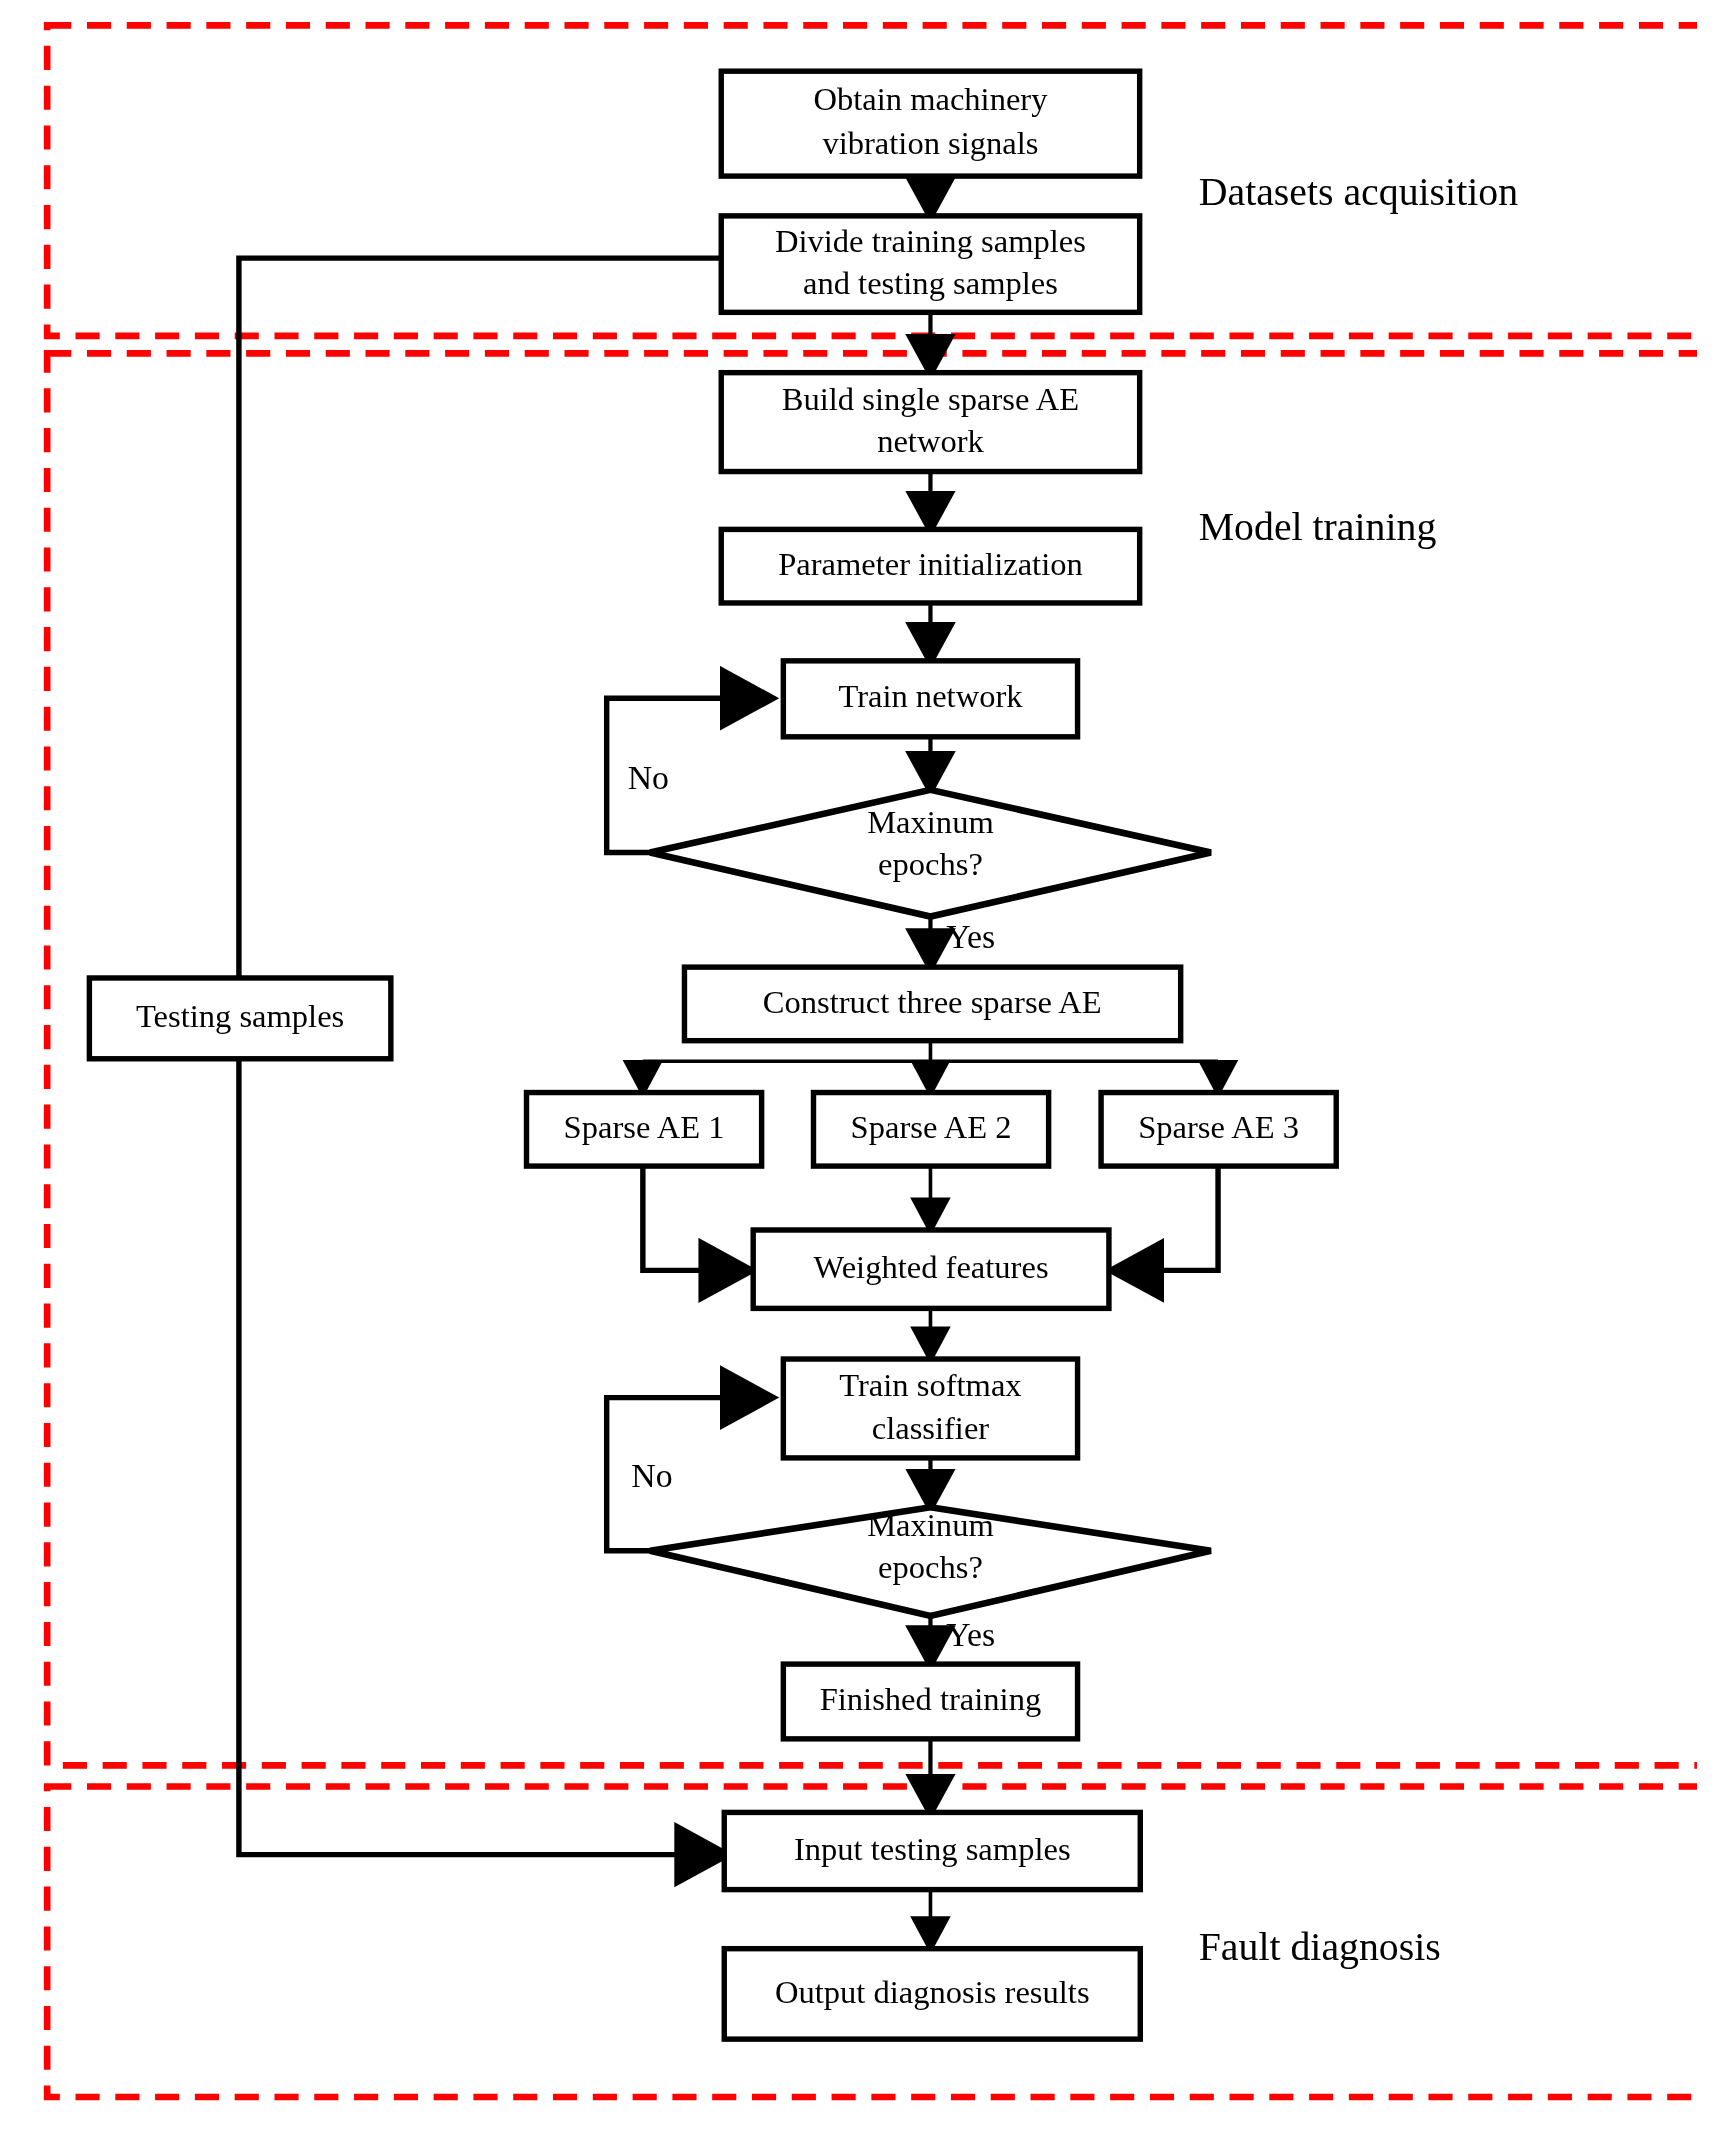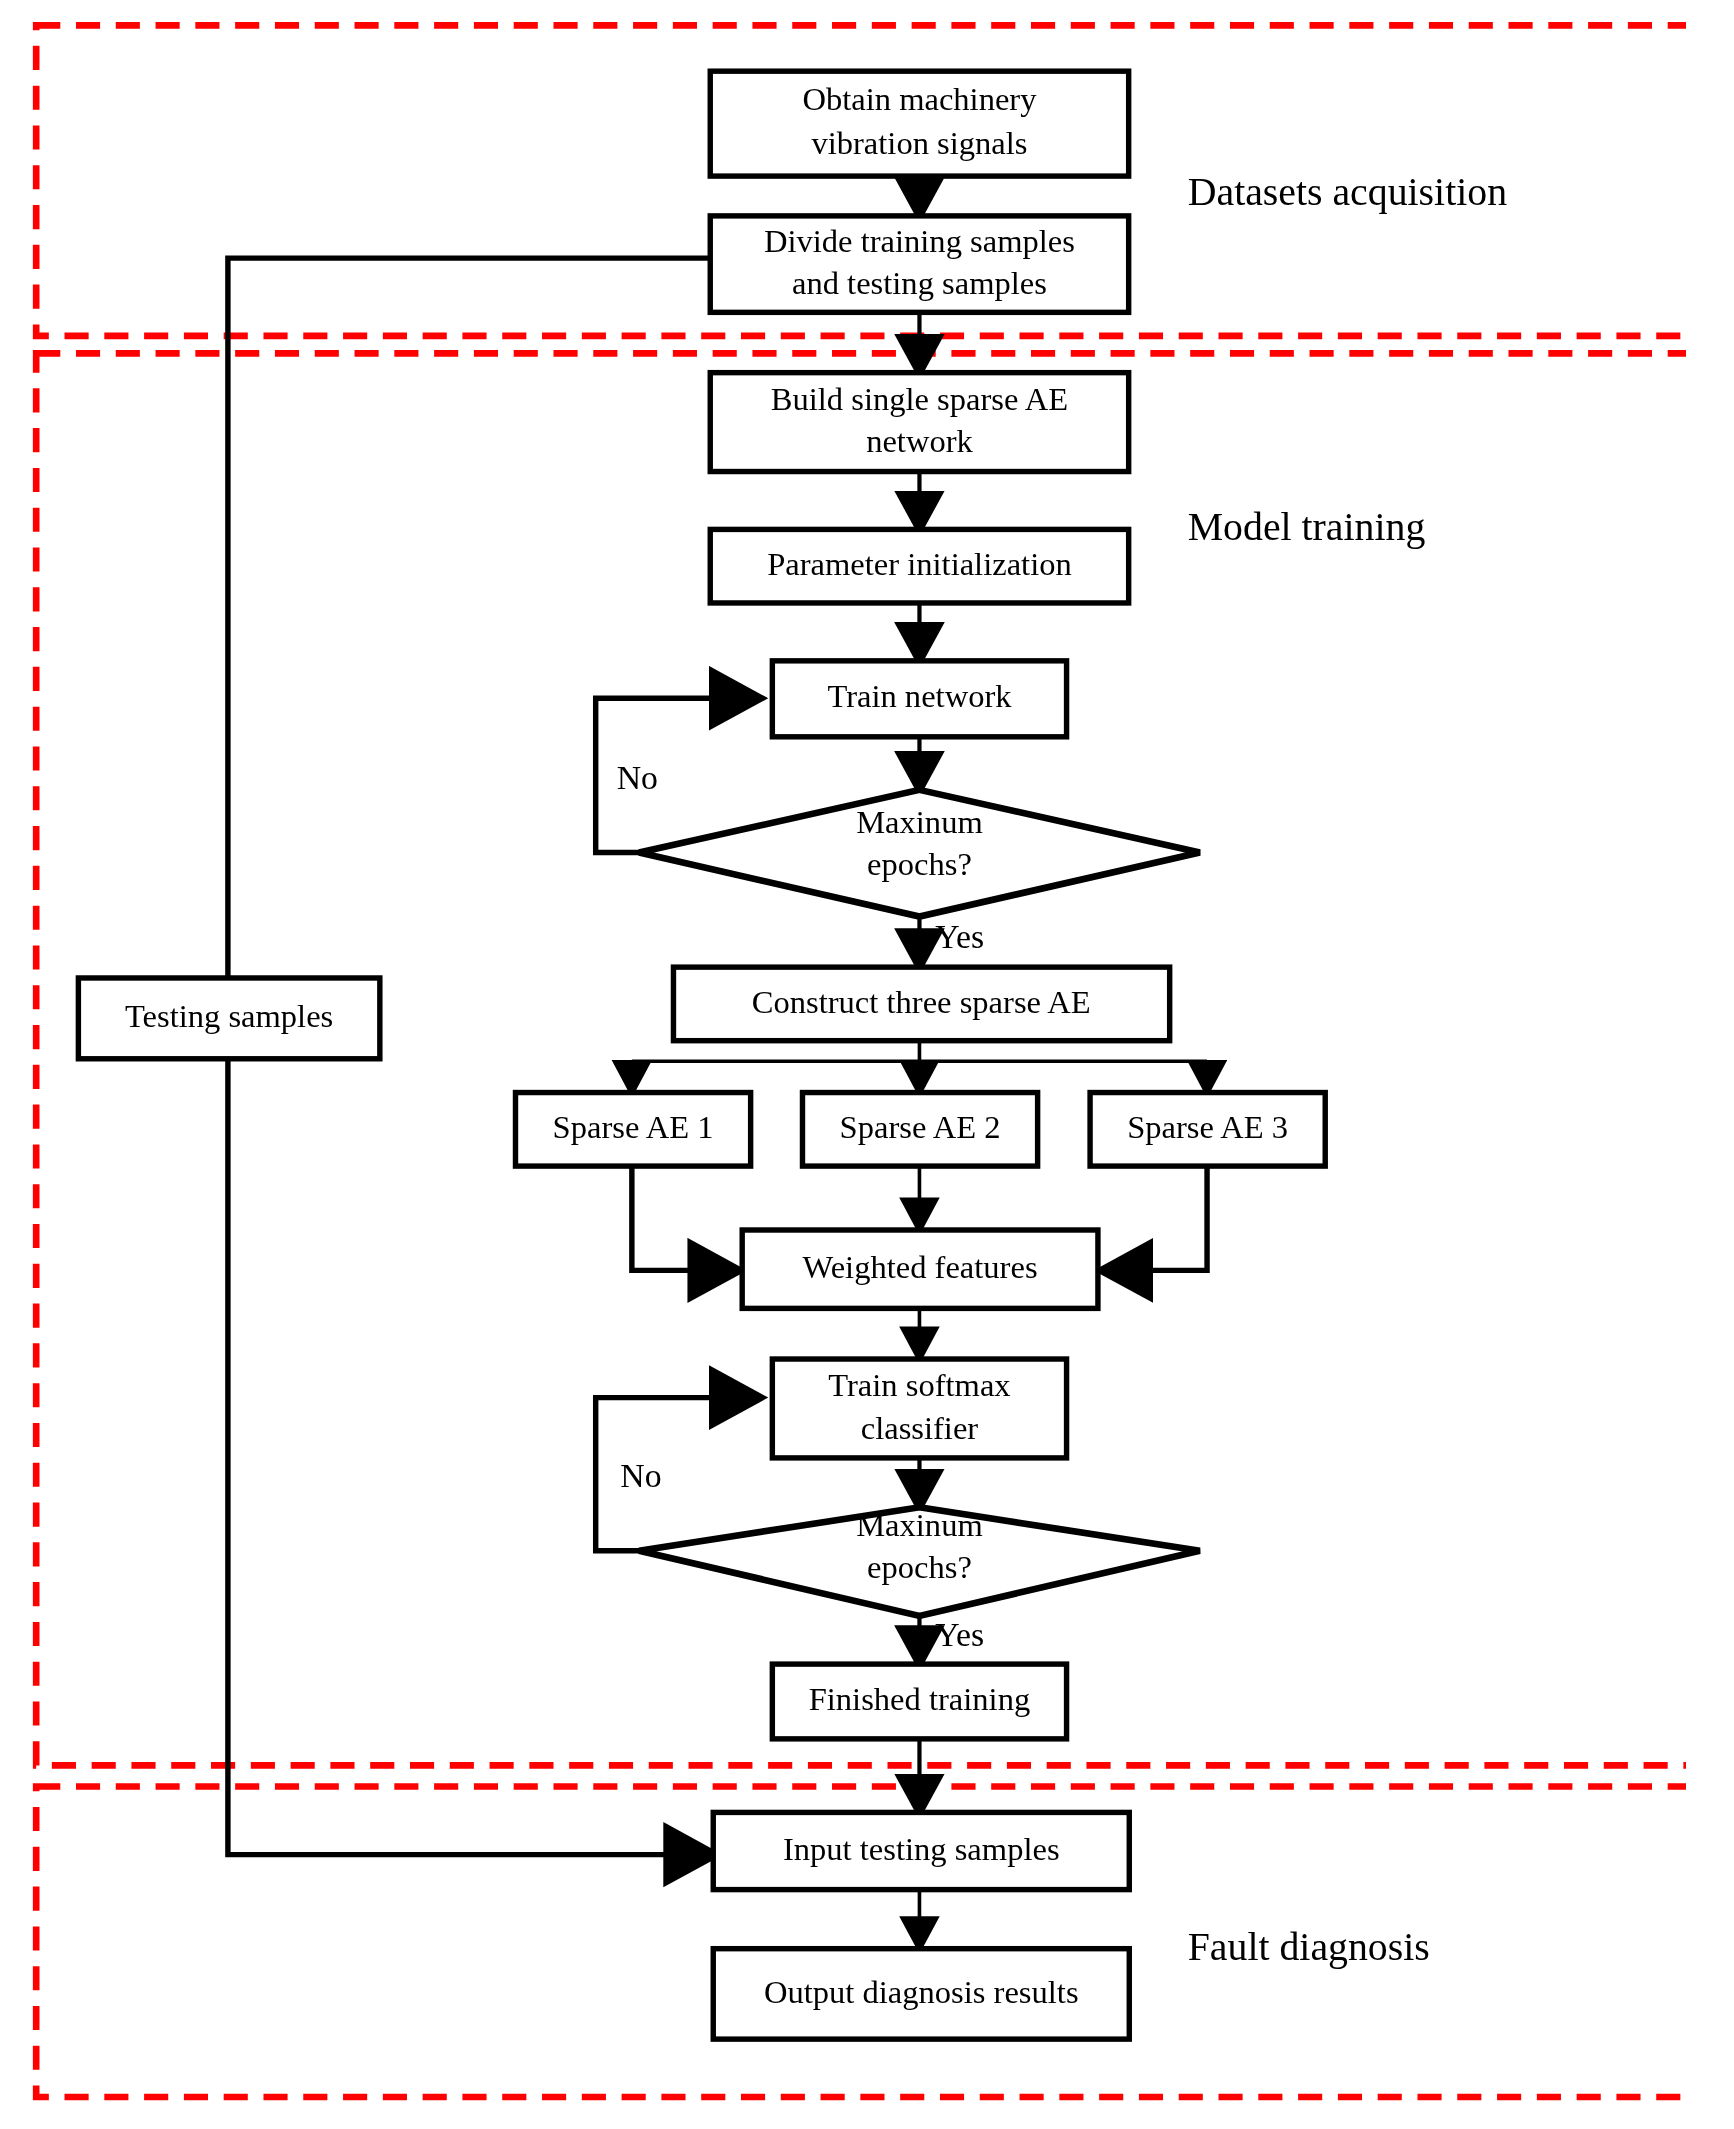--- a/index.html
+++ b/index.html
@@ -1,17 +1,17 @@
 <!DOCTYPE html>
 <html style="font-size:9.6px"><head>
 <meta charset="utf-8">
 <style>
   html,body{margin:0;padding:0;background:#ffffff;}
   body{width:1734px;height:2129px;font-family:"Liberation Serif","DejaVu Serif",serif;}
-  #stage{position:relative;width:1686px;height:2129px;overflow:hidden;background:#fff;}
+  #stage{position:relative;width:1686px;height:2129px;overflow:hidden;background:#fff;margin-left:11px;}
   svg#fc{position:absolute;left:0;top:0;width:1734px;height:2129px;}
   .boxrect{fill:#ffffff;stroke:#000000;stroke-width:9;}
   .diarect{fill:#ffffff;stroke:#000000;stroke-width:11;}
   .conn{stroke:#000000;stroke-width:7;fill:none;}
   .conn-thick{stroke:#000000;stroke-width:9;fill:none;}
   .conn-thin{stroke:#000000;stroke-width:6;fill:none;}
   .dashbox{fill:none;stroke:#ff0000;stroke-width:11;stroke-dasharray:40 26;}
   .boxtext{font-family:"Liberation Serif","DejaVu Serif",serif;font-size:54px;fill:#000;text-anchor:middle;dominant-baseline:middle;}
   .boxtext2{font-family:"Liberation Serif","DejaVu Serif",serif;font-size:54px;fill:#000;text-anchor:middle;}
   .seclabel{font-family:"Liberation Serif","DejaVu Serif",serif;font-size:66px;fill:#000;text-anchor:start;}

